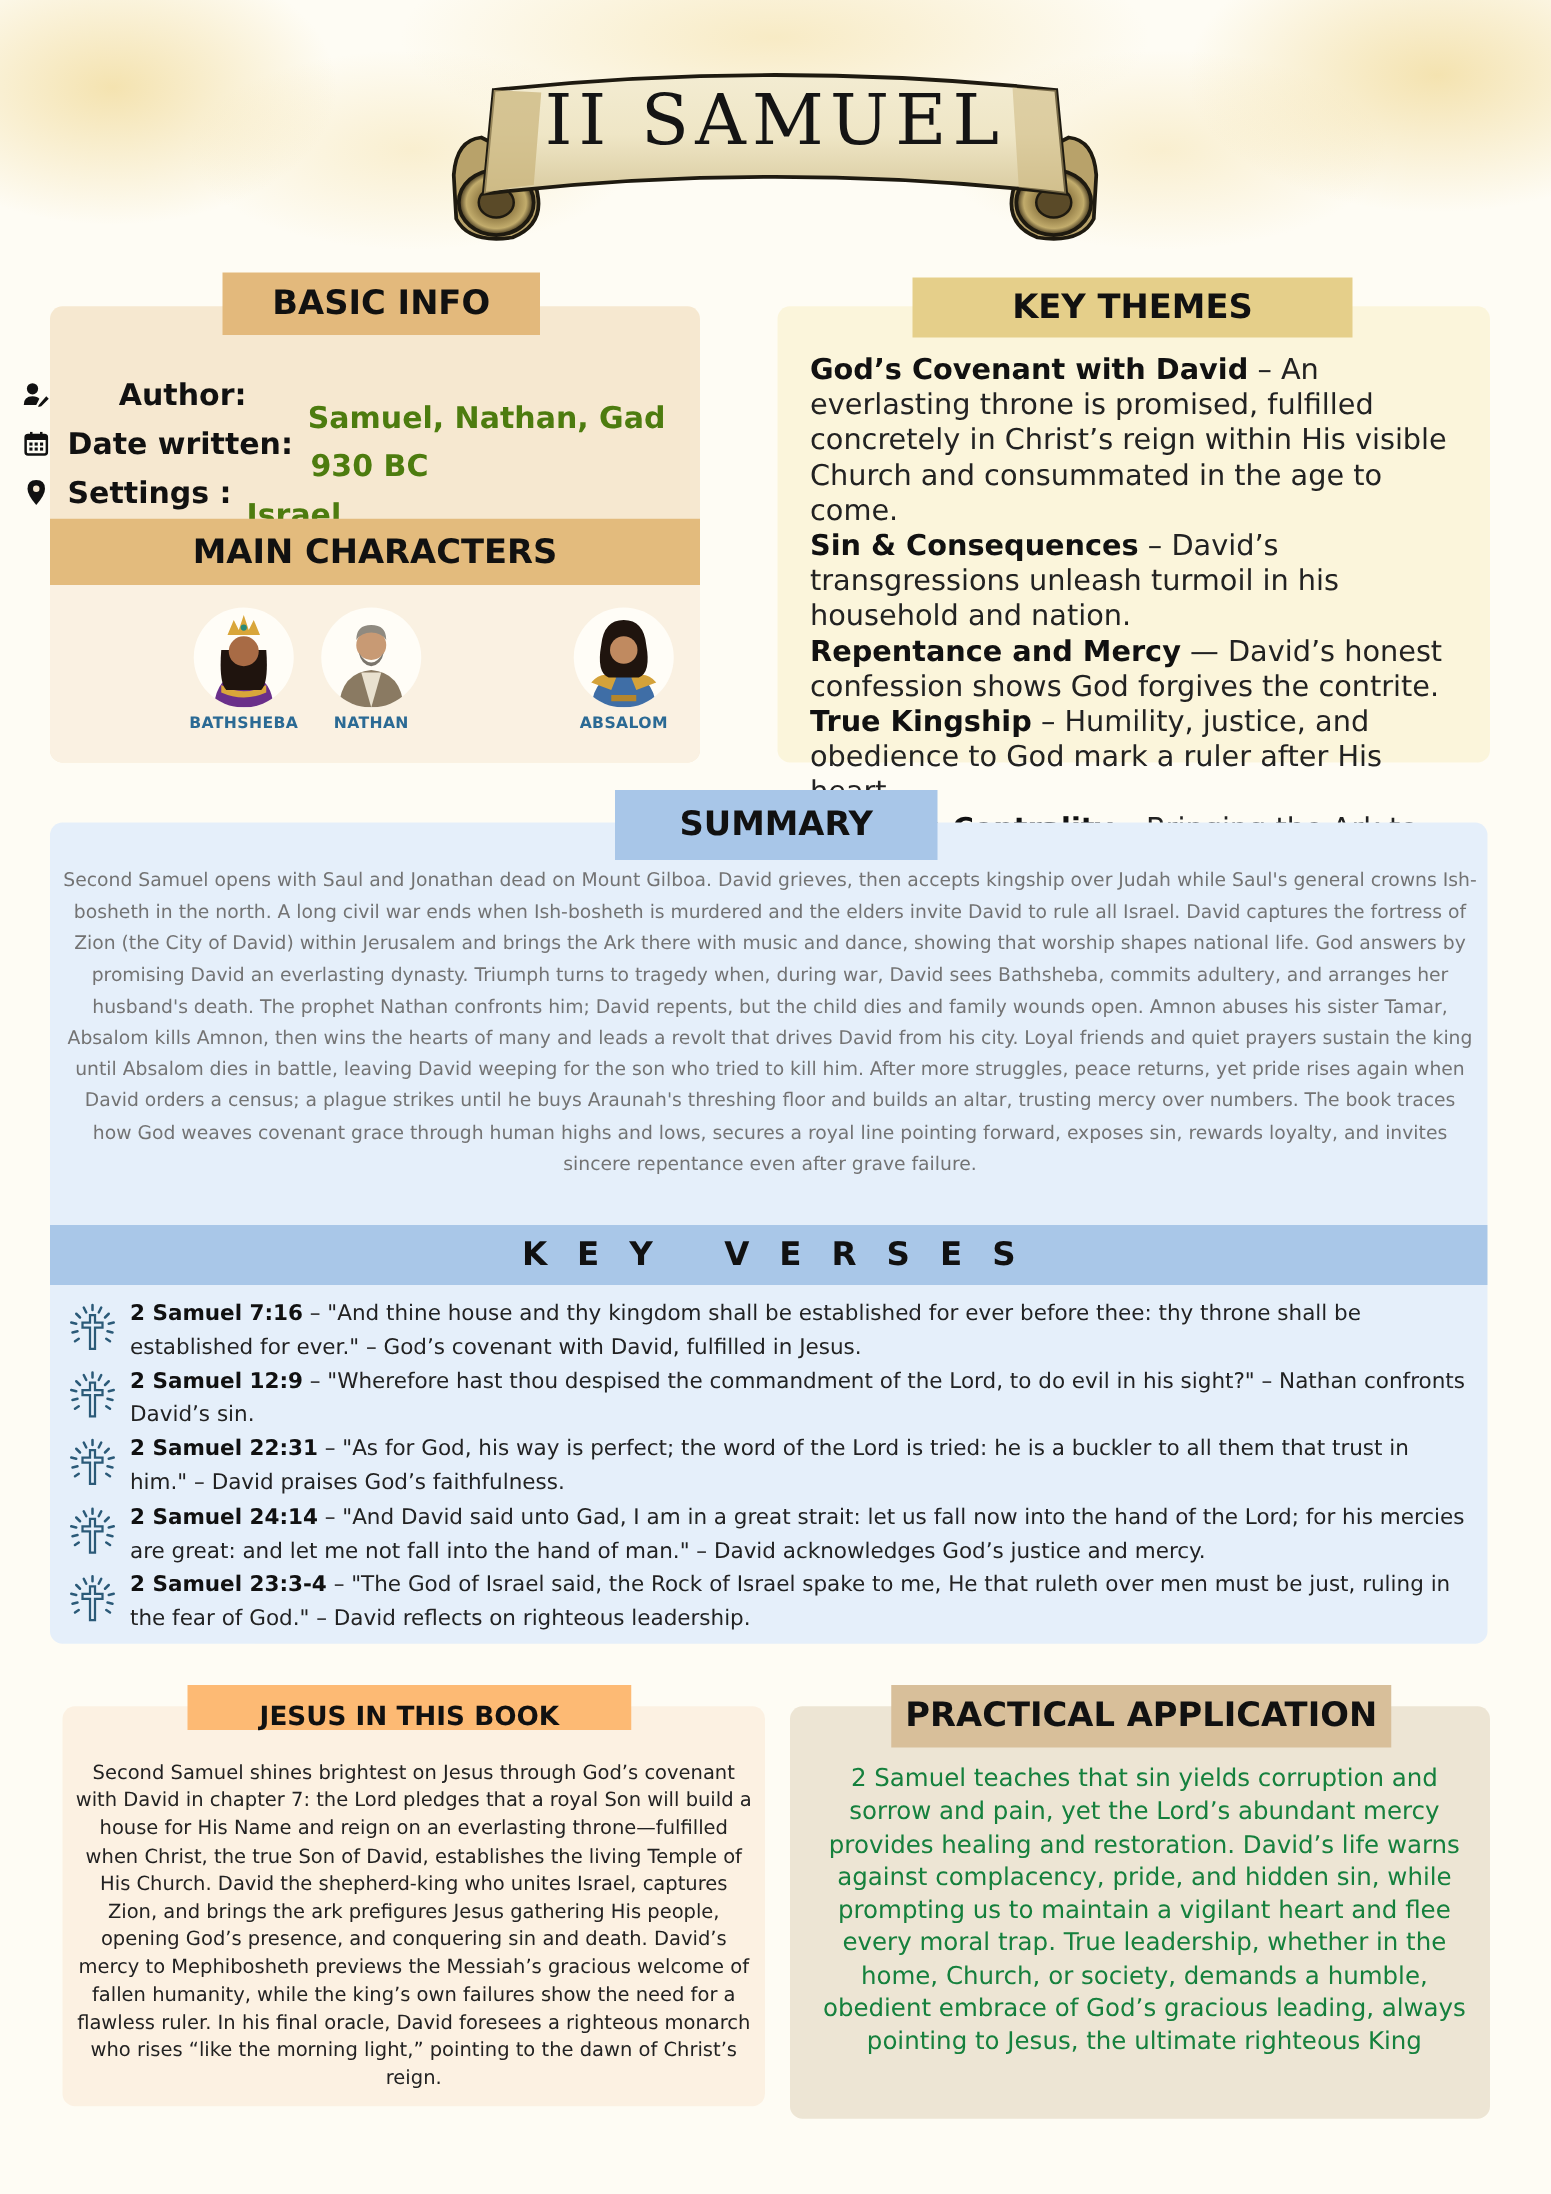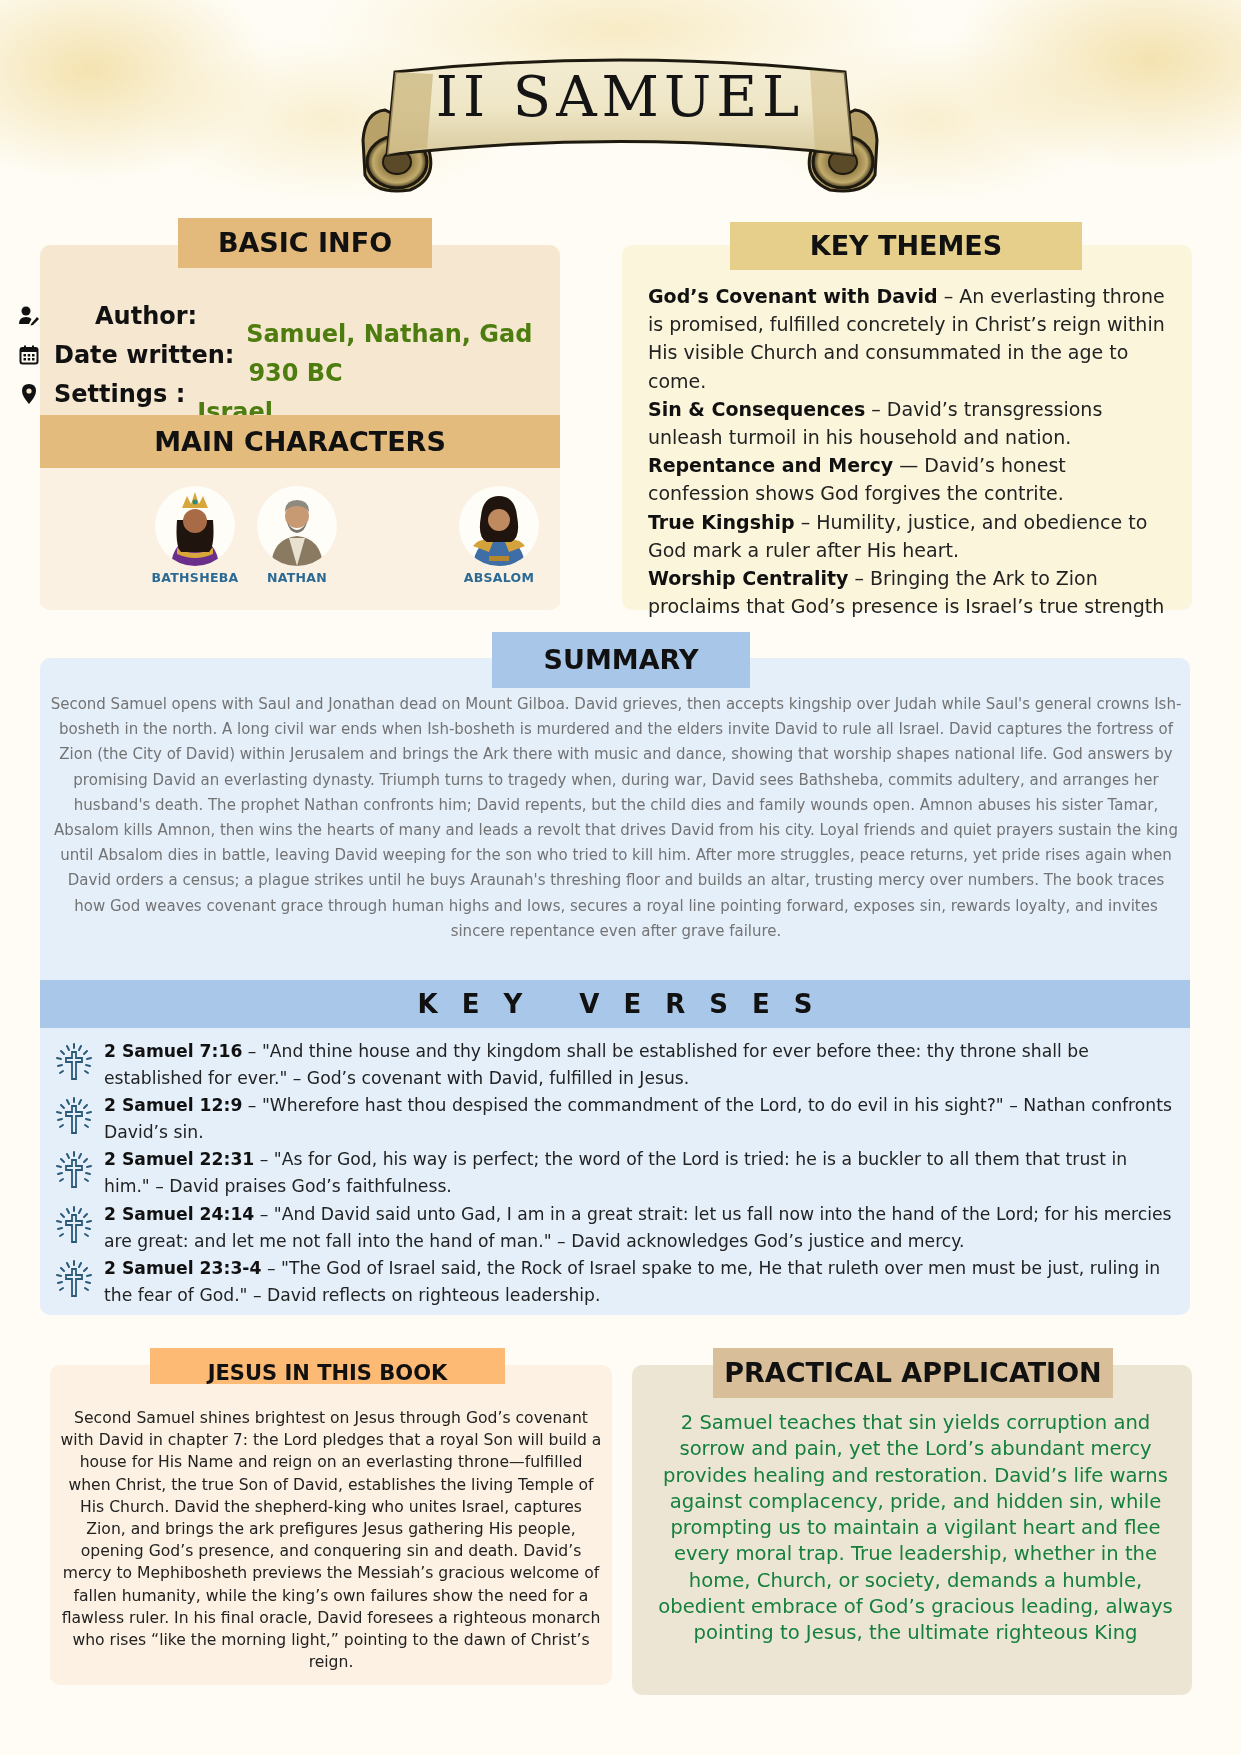--- a/index.html
+++ b/index.html
@@ -44,21 +44,21 @@
   .info-row .val { color: #4d7c0f; margin-left: 8px; margin-top: 36px; }
   .chars-bar { position: absolute; left: 40px; top: 415px; width: 520px; height: 53px; background: #e3bb7d; font-size: 27px; font-weight: bold; line-height: 53px; text-align: center; color: #111; }
   .chars-area { position: absolute; left: 40px; top: 468px; width: 520px; height: 142px; background: #faf1e2; border-radius: 0 0 10px 10px; }
   .char { position: absolute; top: 18px; width: 100px; text-align: center; }
   .char .avatar { width: 80px; height: 80px; border-radius: 50%; background: #fffdf7; margin: 0 auto; position: relative; overflow: hidden; }
   .char .name { margin-top: 4px; font-size: 12.5px; font-weight: bold; color: #2b6a94; letter-spacing: 0.3px; }
 
   
   .themes-box { left: 622px; top: 245px; width: 570px; height: 365px; background: #fbf5db; }
   .themes-tab { left: 730px; top: 222px; width: 352px; height: 48px; background: #e5cf8a; font-size: 27px; line-height: 48px; }
-  .themes-text { position: absolute; left: 648px; top: 282px; width: 520px; font-size: 19px; line-height: 28.2px; color: #222; }
+  .themes-text { position: absolute; left: 648px; top: 282px; width: 520px; font-size: 23px; line-height: 28.2px; color: #222; }
   .themes-text b { color: #111; }
 
   
   .summary-box { left: 40px; top: 658px; width: 1150px; height: 322px; background: #e5effa; border-radius: 10px 10px 0 0; }
   .summary-tab { left: 492px; top: 632px; width: 258px; height: 56px; background: #a8c6e8; font-size: 27px; line-height: 56px; }
   .summary-text { position: absolute; left: 50px; top: 692px; width: 1132px; text-align: center; font-size: 15px; line-height: 25.2px; color: #737373; }
 
   
   .verses-bar { position: absolute; left: 40px; top: 980px; width: 1150px; height: 48px; background: #a9c7e8; font-size: 26px; font-weight: bold; letter-spacing: 24px; text-align: center; line-height: 48px; color: #111; padding-left: 24px; }
   .verses-area { position: absolute; left: 40px; top: 1028px; width: 1150px; height: 287px; background: #e5effa; border-radius: 0 0 10px 10px; }

